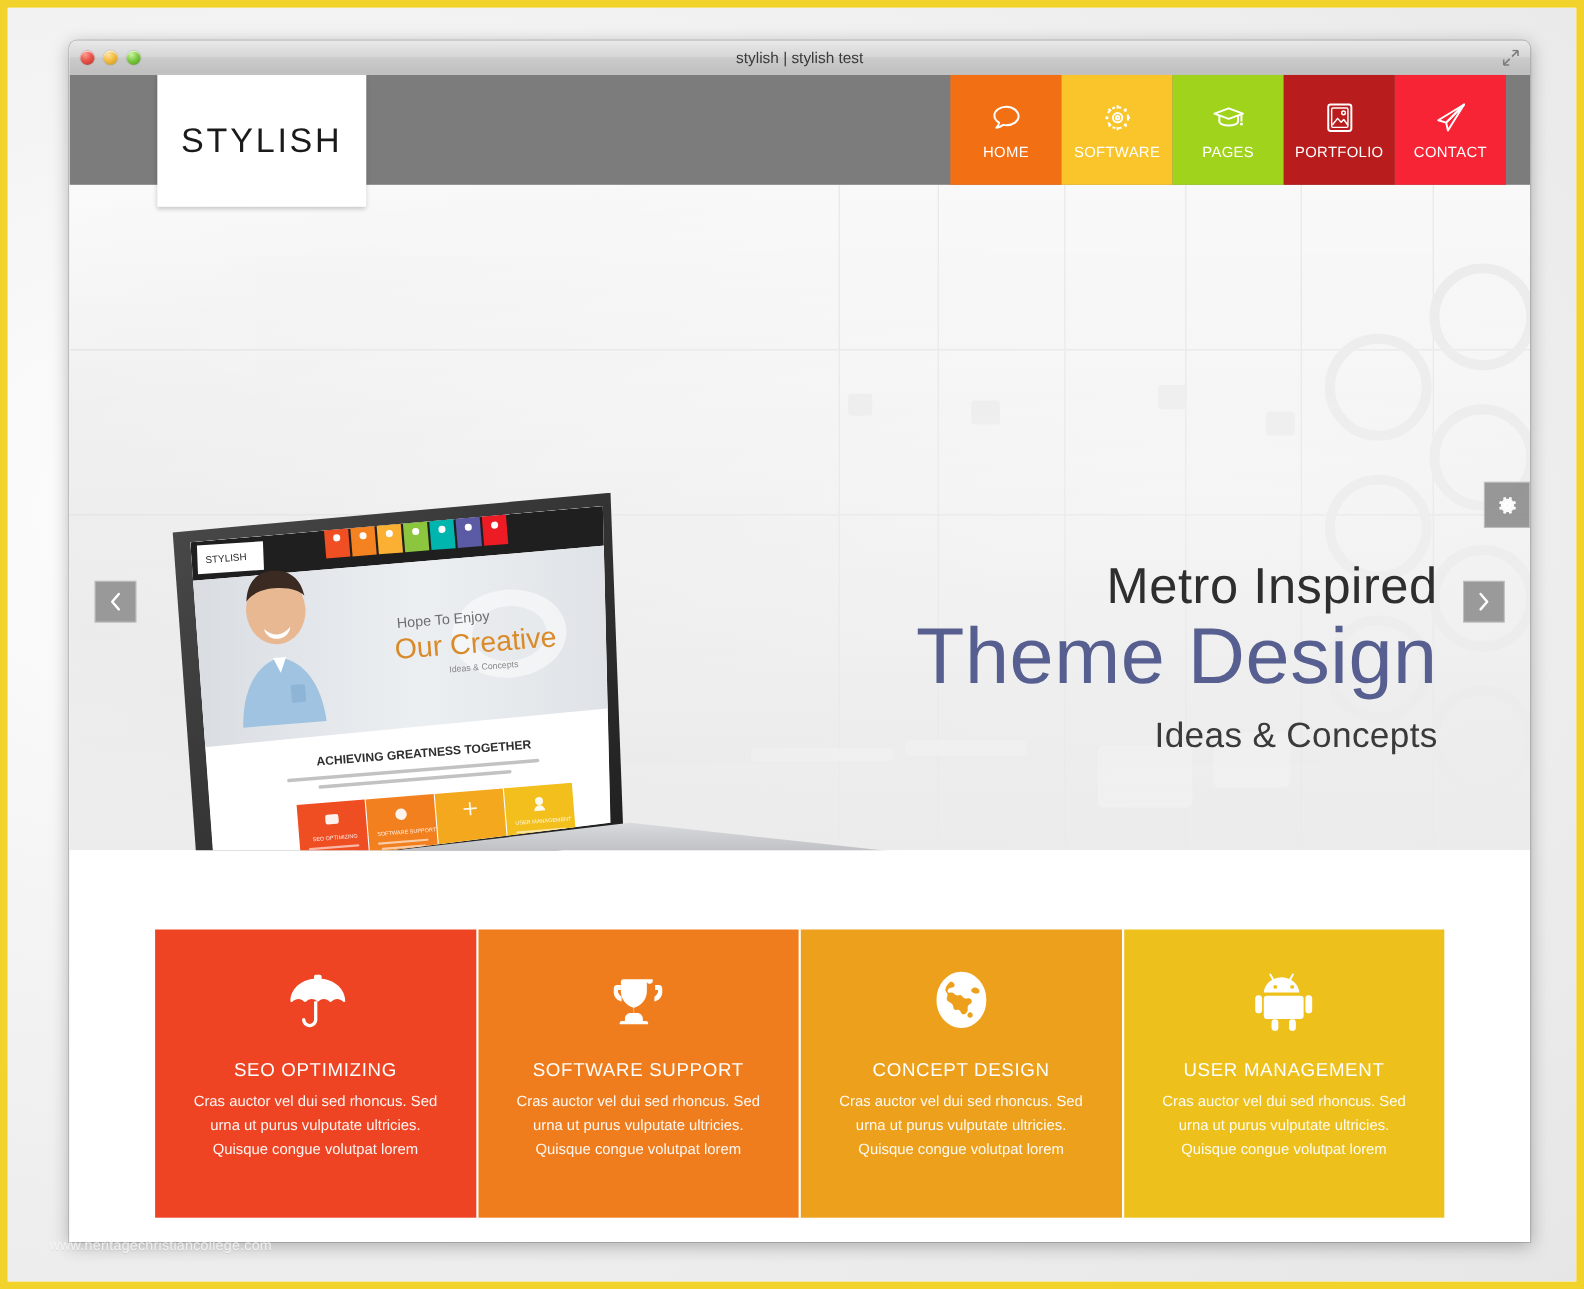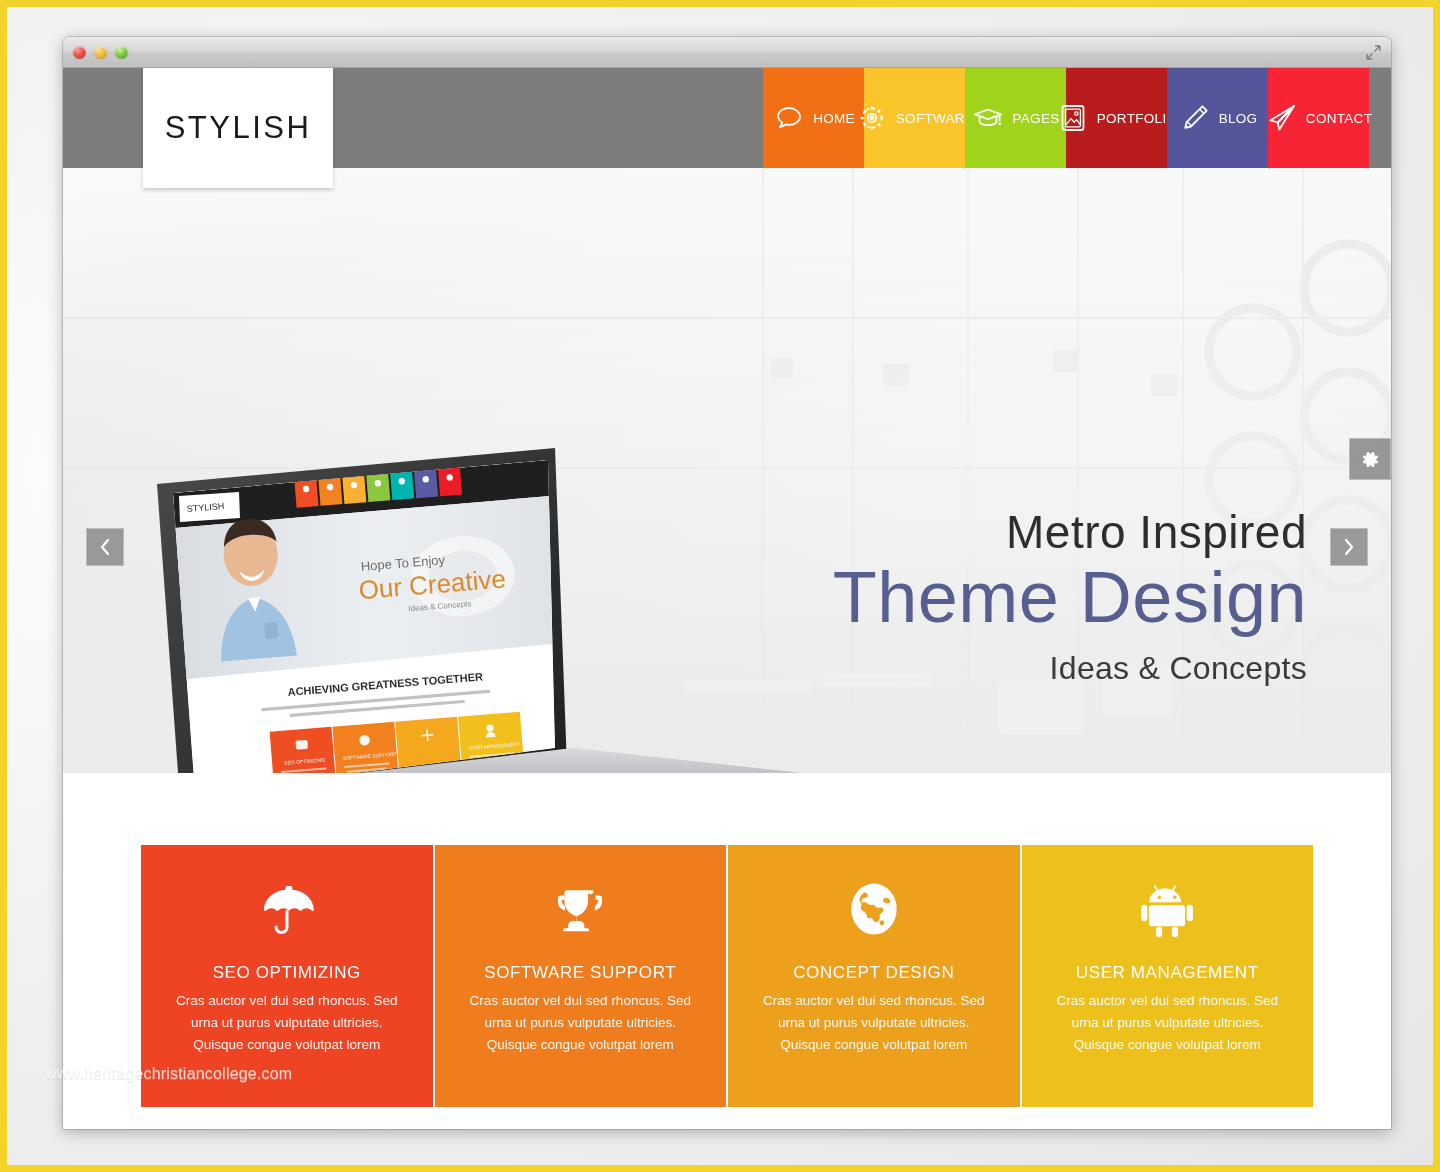--- a/index.html
+++ b/index.html
@@ -17,22 +17,22 @@
     position: relative;
   }
   .page-bg {
     position: absolute; left:0; top:0; right:0; bottom:0;
     background: radial-gradient(ellipse at 20% 40%, #ffffff 0%, #f4f4f4 40%, #e6e6e6 100%);
   }
 
   
   .watermark {
     position: absolute;
-    left: 38px; top: 1058px;
-    font-size: 16px;
+    left: 38px; top: 1117px;
+    font-size: 13px;
     color: rgba(255,255,255,0.72);
     letter-spacing: 0.2px;
     text-shadow: 0 1px 0 rgba(190,190,190,0.45);
     white-space: nowrap;
     z-index: 40;
   }
 
   
   .window {
     position: absolute;
@@ -87,21 +87,21 @@
   }
   .logo-text {
     font-size: 31px;
     letter-spacing: 2.5px;
     color: #1a1a1a;
     font-weight: 300;
   }
   .mainnav { display: flex; height: 100%; margin-right: 22px; }
   .navitem {
     width: 101px;
-    display: flex; flex-direction: row;
+    display: flex; flex-direction: column;
     align-items: center; justify-content: center;
     color: #fff;
     gap: 7px;
     cursor: pointer;
   }
   .navitem .ico { width: 34px; height: 34px; display:block; }
   .navitem .lbl { font-size: 13.5px; letter-spacing: 0.3px; }
 
   
   .hero {
@@ -188,20 +188,21 @@
 <div class="watermark">www.heritagechristiancollege.com</div>
 
 <div class="window">
 
   <div class="titlebar">
     <div class="traffic">
       <div class="light red"></div>
       <div class="light yellow"></div>
       <div class="light green"></div>
     </div>
+    <div class="title-text">stylish | stylish test</div>
     <div class="resize-btn">
       <svg width="15" height="15" viewBox="0 0 15 15" aria-hidden="true">
         <path d="M14 1h-5 M14 1v5 M14 1 L8.5 6.5" stroke="#7c7c7c" stroke-width="1.4" fill="none"></path>
         <path d="M1 14h5 M1 14v-5 M1 14 L6.5 8.5" stroke="#7c7c7c" stroke-width="1.4" fill="none"></path>
       </svg>
     </div>
   </div>
 
   <div class="viewport">
 
@@ -250,30 +251,20 @@
             <svg width="34" height="34" viewBox="0 0 34 34" fill="none" stroke="#fff" stroke-width="1.8">
               <rect x="6.5" y="5" width="21" height="24" rx="2.2"></rect>
               <rect x="9.6" y="8.2" width="14.8" height="17.6" rx="1.2" stroke-width="1.3"></rect>
               <circle cx="20.4" cy="12.6" r="1.7" stroke-width="1.3"></circle>
               <path d="M10.2 23.6l4.8-6 3.2 3.6 2.4-2.6 3.6 5" stroke-width="1.3" stroke-linejoin="round"></path>
             </svg>
           </span>
           <span class="lbl">PORTFOLIO</span>
         </div>
 
-        <div class="navitem" style="background:#54559a">
-          <span class="ico">
-            <svg width="34" height="34" viewBox="0 0 34 34" fill="none" stroke="#fff" stroke-width="1.8">
-              <path d="M24.4 5.4l4.3 4.3-15.8 15.8-5.6 1.3 1.3-5.6L24.4 5.4z" stroke-linejoin="round"></path>
-              <path d="M21.6 8.2l4.3 4.3" stroke-width="1.4"></path>
-              <path d="M9 20.6l4.3 4.3" stroke-width="1.4"></path>
-            </svg>
-          </span>
-          <span class="lbl">BLOG</span>
-        </div>
 
         <div class="navitem" style="background:#f62434">
           <span class="ico">
             <svg width="34" height="34" viewBox="0 0 34 34" fill="none" stroke="#fff" stroke-width="1.8">
               <path d="M29 5L5.5 19.3l7.2 2.2L29 5z" stroke-linejoin="round"></path>
               <path d="M29 5L12.7 21.5l1.6 7.1L29 5z" stroke-linejoin="round"></path>
             </svg>
           </span>
           <span class="lbl">CONTACT</span>
         </div>

